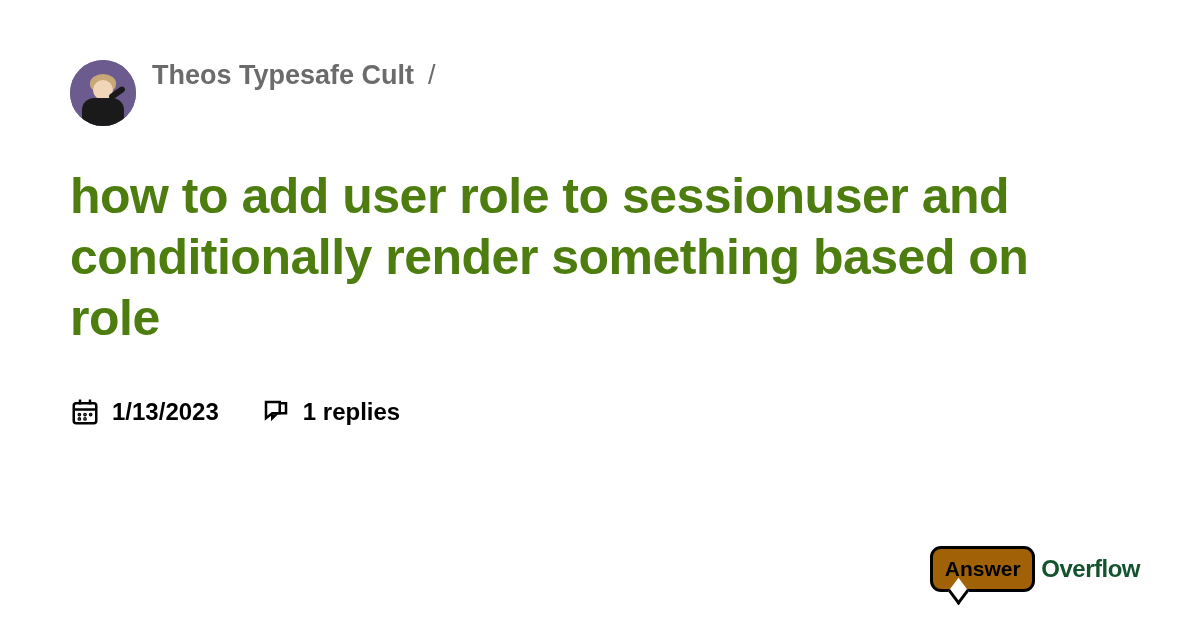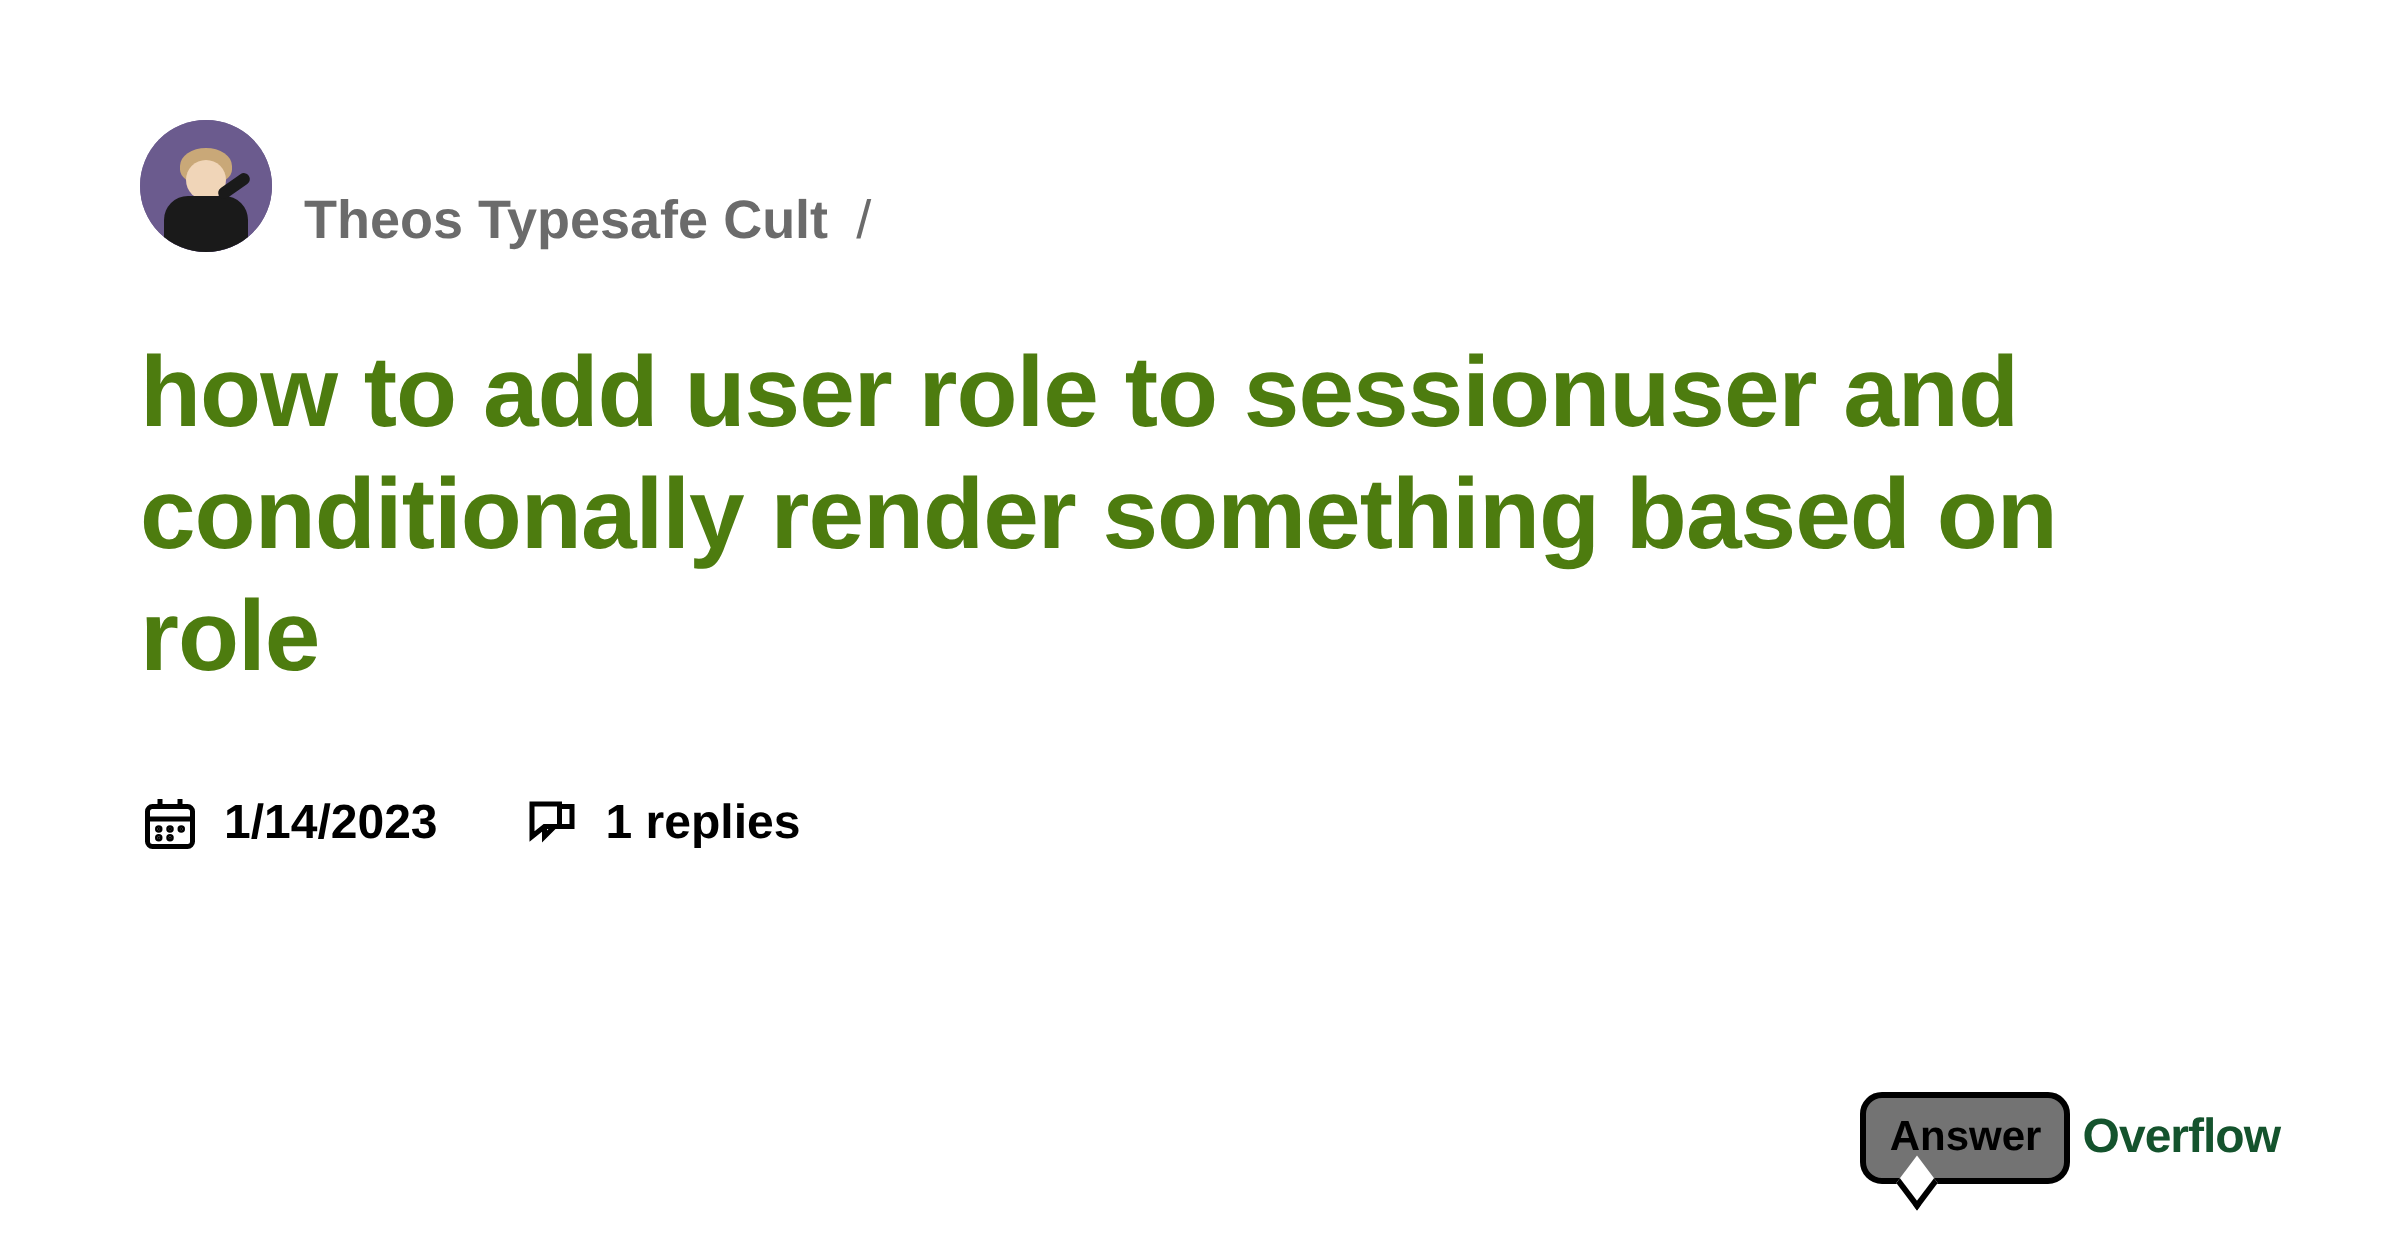--- a/index.html
+++ b/index.html
@@ -10,21 +10,21 @@
     body {
       width: 1200px;
       height: 630px;
       background: #ffffff;
       font-family: -apple-system, BlinkMacSystemFont, "Segoe UI", Helvetica, Arial, sans-serif;
       position: relative;
       padding: 60px 70px;
     }
     .breadcrumb {
       display: flex;
-      align-items: flex-end;
+      align-items: flex-start;
       gap: 16px;
       margin-bottom: 40px;
     }
     .avatar {
       width: 66px;
       height: 66px;
       border-radius: 50%;
       background: radial-gradient(circle at 30% 30%, #8b7ba8, #5a4a78);
       overflow: hidden;
       position: relative;
@@ -135,21 +135,21 @@
       height: 46px;
       border: 3px solid #000;
       border-radius: 11px;
       position: relative;
       display: flex;
       align-items: center;
       justify-content: center;
       font-size: 21px;
       font-weight: 600;
       color: #000;
-      background: #737373;
+      background: #a16207;
     }
     .logo-bubble::after {
       content: "";
       position: absolute;
       bottom: -11px;
       left: 17px;
       width: 14px;
       height: 14px;
       border-left: 3px solid #000;
       border-bottom: 3px solid #000;
@@ -192,21 +192,21 @@
       <rect x="3" y="5" width="18" height="16" rx="2"></rect>
       <line x1="3" y1="10" x2="21" y2="10"></line>
       <line x1="8" y1="2" x2="8" y2="6"></line>
       <line x1="16" y1="2" x2="16" y2="6"></line>
       <circle cx="7.5" cy="14" r="0.5" fill="#000"></circle>
       <circle cx="12" cy="14" r="0.5" fill="#000"></circle>
       <circle cx="16.5" cy="14" r="0.5" fill="#000"></circle>
       <circle cx="7.5" cy="17.5" r="0.5" fill="#000"></circle>
       <circle cx="12" cy="17.5" r="0.5" fill="#000"></circle>
     </svg>
-    <span>1/14/2023</span>
+    <span>1/13/2023</span>
   </div>
   <div class="meta-item">
     <svg class="icon" viewBox="0 0 24 24">
       <path d="M4 4h11v9H9l-5 4V4z"></path>
       <path d="M9 13v4l4-4h7V5h-5"></path>
     </svg>
     <span>1 replies</span>
   </div>
 </div>
 

